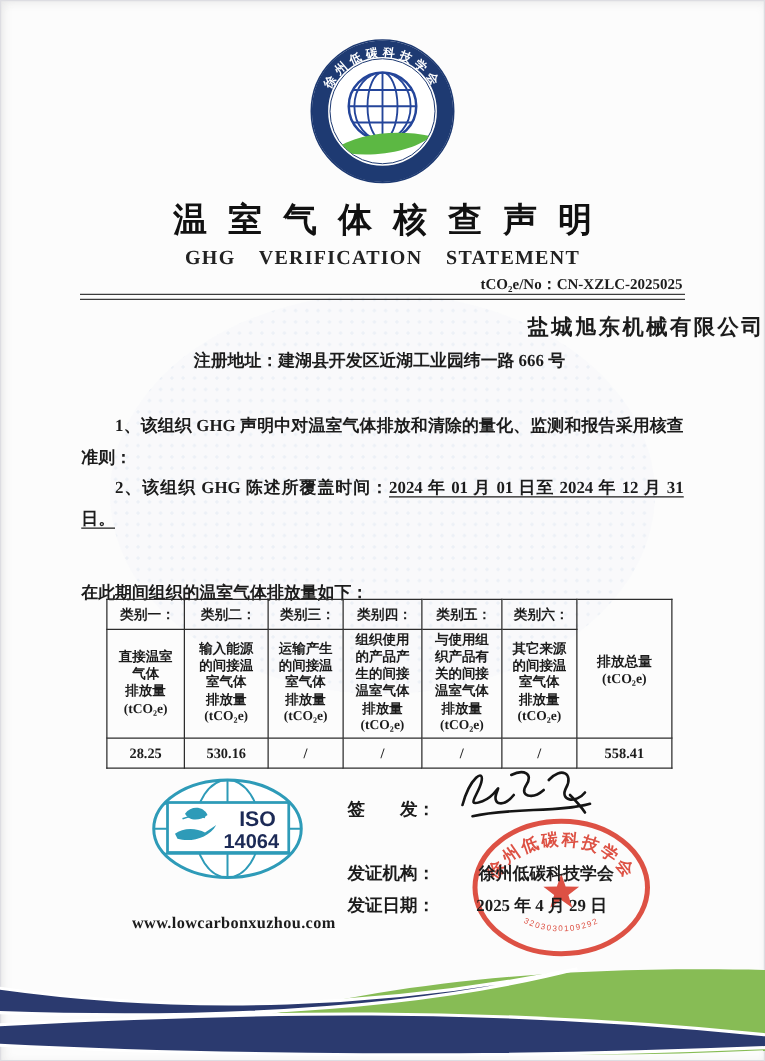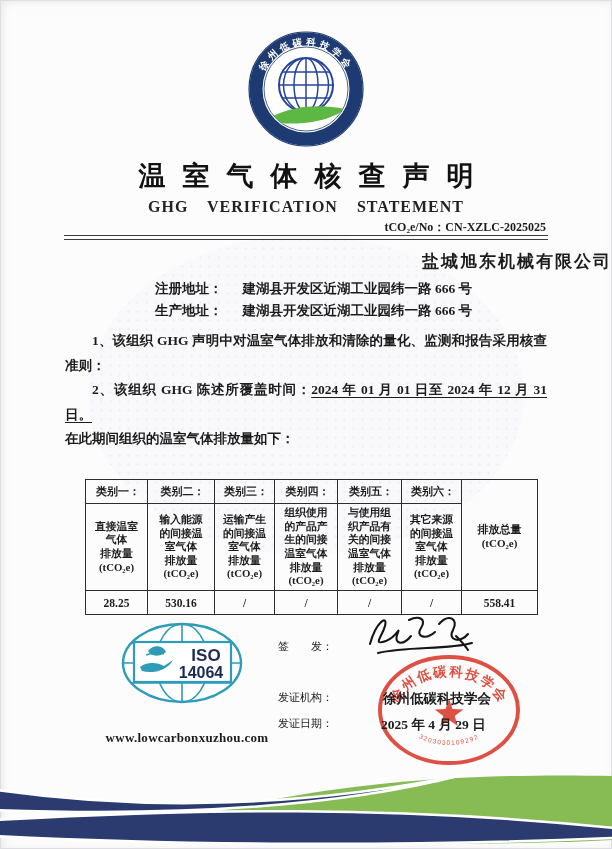--- a/index.html
+++ b/index.html
@@ -16,33 +16,33 @@
     background-color:rgba(170,190,225,.10);
     background-image:radial-gradient(rgba(110,145,200,.28) 1.1px, transparent 1.4px);
     background-size:9px 9px;opacity:.35;
   }
   .title-cn{top:158px;font-size:27px;font-weight:bold;letter-spacing:17px;text-indent:17px;color:#111;}
   .title-en{top:198px;font-size:16px;font-weight:600;letter-spacing:1px;word-spacing:14px;color:#222;}
   .cert-line{top:219px;right:66px;font-size:12px;font-weight:bold;}
   .rule{top:235px;left:64px;right:64px;height:2.5px;border-top:1.4px solid #3c3c3c;border-bottom:1.4px solid #3c3c3c;}
   .company{top:250px;font-size:17px;font-weight:bold;letter-spacing:2px;text-align:right;}
   .addr{left:155px;font-size:13.5px;font-weight:bold;}
-  .addr .lab{margin-right:20px;}
+  .addr .lab{margin-right:0;}
   .bodytext{top:329px;left:65px;width:482px;font-size:13.5px;font-weight:600;line-height:24.6px;text-align:justify;}
   .bodytext p{margin:0;text-indent:2em;}
-  .bodytext p.noindent{text-indent:0;}
+  .bodytext p.noindent{text-indent:0;margin-top:35px;}
   .uline{text-decoration:underline;text-underline-offset:3px;}
   table.ghg{position:absolute;left:85px;top:479px;width:452px;border-collapse:collapse;table-layout:fixed;}
   table.ghg td{border:1.3px solid #2d2d2d;text-align:center;vertical-align:middle;padding:1px 2px;}
   table.ghg .hd{height:21px;font-size:11px;font-weight:600;text-align:center;padding-left:5px;}
   table.ghg .desc{height:84px;font-size:10.8px;line-height:13.6px;font-weight:600;white-space:pre-line;}
   table.ghg .val{height:21px;font-size:11.5px;font-weight:600;}
   table.ghg .tot{font-size:11px;font-weight:600;white-space:pre-line;}
   .website{left:58px;top:730px;width:258px;text-align:center;font-size:13px;font-weight:600;letter-spacing:.3px;}
-  .flabel{left:278px;font-size:11px;font-weight:normal;white-space:pre;}
+  .flabel{left:278px;font-size:14px;font-weight:bold;white-space:pre;}
   .fvalue{font-size:13.5px;font-weight:600;z-index:5;}
   .sig-svg{left:360px;top:606px;z-index:4;}
   .stamp-svg{left:374px;top:654px;z-index:2;}
   .waves{left:0;top:768px;z-index:1;}
   .logo-svg{left:246px;top:29px;}
   .iso-svg{left:115px;top:617px;}
 </style>
 </head>
 <body>
 
@@ -89,23 +89,20 @@
   <div class="abs center title-cn">温室气体核查声明</div>
   <div class="abs center title-en">GHG VERIFICATION STATEMENT</div>
   <div class="abs cert-line">
     <span>tCO₂e/No：</span><span>CN-XZLC-2025025</span>
   </div>
   <div class="abs rule"></div>
 
   <div class="abs center company">盐城旭东机械有限公司</div>
   <div class="abs addr" style="top:280px;">
     <span class="lab">注册地址：</span><span>建湖县开发区近湖工业园纬一路 666 号</span>
-  </div>
-  <div class="abs addr" style="top:302px;">
-    <span class="lab">生产地址：</span><span>建湖县开发区近湖工业园纬一路 666 号</span>
   </div>
 
   <div class="abs bodytext">
     <p>1、该组织 GHG 声明中对温室气体排放和清除的量化、监测和报告采用核查准则：</p>
     <p><span>2、该组织 GHG 陈述所覆盖时间：</span><span class="uline">2024 年 01 月 01 日至 2024 年 12 月 31 日。</span></p>
     <p class="noindent">在此期间组织的温室气体排放量如下：</p>
   </div>
 
   <table class="ghg">
     <colgroup>

